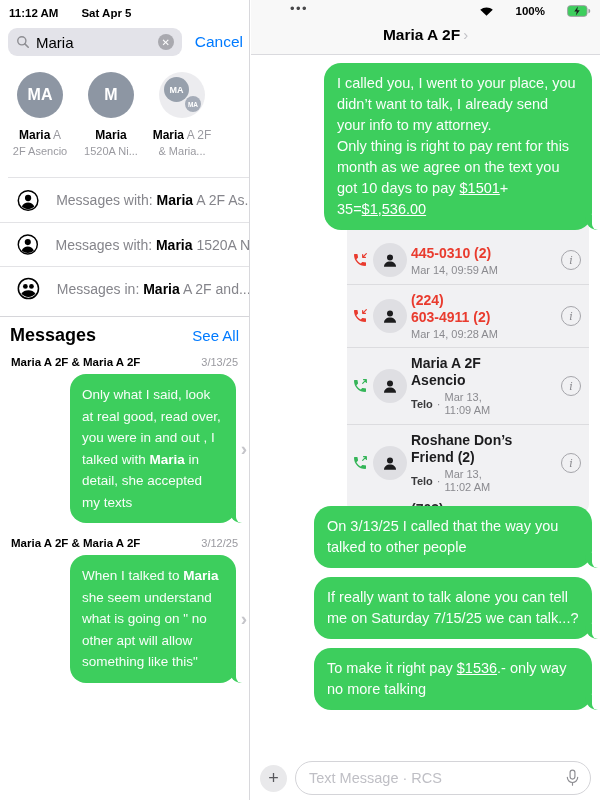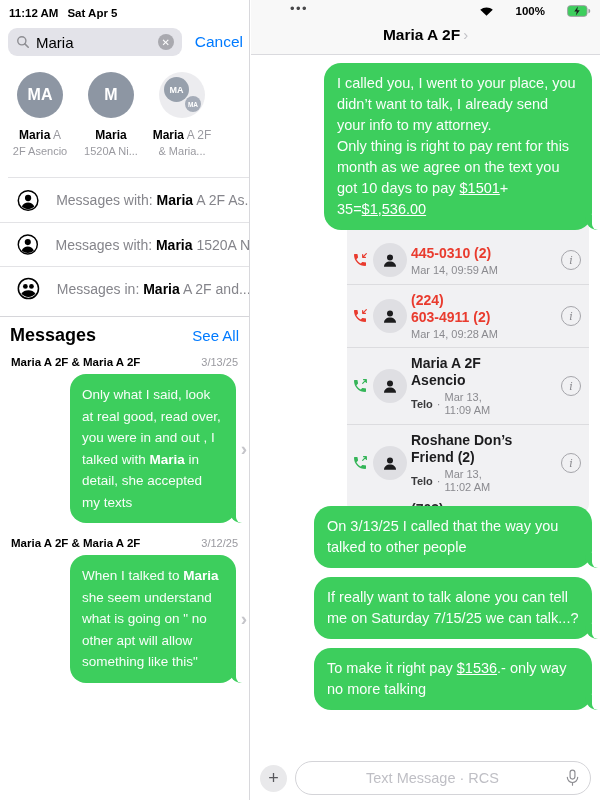--- a/index.html
+++ b/index.html
@@ -7,21 +7,21 @@
   body {
     font-family:"Liberation Sans","DejaVu Sans",sans-serif;
     background:#fff; color:#000; overflow:hidden; position:relative;
   }
   :root{
     --green:#3dce5d; --red:#e93b2e; --blue:#007aff; --gray:#8e8e93;
     --sep:#e3e3e6; --sep2:#d6d6da;
   }
   
   .left{position:absolute;left:0;top:0;width:250px;height:800px;background:#fff;border-right:1px solid #d8d8dc;overflow:hidden;}
-  .lstatus{position:absolute;top:7px;left:9px;font-size:11.5px;font-weight:700;display:flex;gap:9px;}
+  .lstatus{position:absolute;top:7px;left:9px;font-size:11.5px;font-weight:700;display:flex;gap:23px;}
   .lstatus .date{font-weight:600;}
   .search-row{position:absolute;top:28px;left:8px;right:6px;display:flex;align-items:center;}
   .search-field{flex:1;height:28px;background:#e3e3e9;border-radius:9px;display:flex;align-items:center;padding:0 8px;}
   .search-field .q{margin-left:6px;font-size:15px;flex:1;}
   .clear-btn{width:16px;height:16px;border-radius:50%;background:#a9a9af;color:#fff;font-size:10px;display:flex;align-items:center;justify-content:center;font-weight:700;}
   .cancel{color:var(--blue);font-size:15.5px;margin-left:13px;}
   
   .contacts{position:absolute;top:72px;left:10px;display:flex;gap:11px;}
   .contact{width:60px;display:flex;flex-direction:column;align-items:center;}
   .av{width:46px;height:46px;border-radius:50%;background:#8d96a3;color:#fff;font-weight:700;font-size:16px;display:flex;align-items:center;justify-content:center;}
@@ -83,21 +83,21 @@
   .ctime{font-size:11px;color:#8a8a8f;margin-top:2px;}
   .telo{display:flex;align-items:center;gap:4px;margin-top:2px;}
   .telo .carrier{font-size:11px;font-weight:700;color:#3a3a3c;}
   .telo .dot{color:#8a8a8f;font-size:11px;}
   .telo .tl{font-size:11px;color:#8a8a8f;line-height:13px;}
   .info{width:20px;height:20px;border-radius:50%;border:1.4px solid #a5a5aa;color:#8a8a8f;font-size:11px;font-style:italic;font-family:"DejaVu Serif",serif;display:flex;align-items:center;justify-content:center;flex-shrink:0;}
   
   .composer{position:absolute;bottom:3px;left:0;right:0;height:38px;display:flex;align-items:center;gap:8px;padding:0 9px;background:#fff;}
   .plus{width:27px;height:27px;border-radius:50%;background:#e9e9eb;color:#58585c;font-size:18px;display:flex;align-items:center;justify-content:center;flex-shrink:0;}
   .field{flex:1;position:relative;}
-  .field input{width:100%;height:34px;border:1px solid #d4d4d8;border-radius:17px;padding:0 34px 0 13px;font-size:14.5px;font-family:inherit;outline:none;background:#fff;color:#ef4444;text-align:center;}
+  .field input{width:100%;height:34px;border:1px solid #d4d4d8;border-radius:17px;padding:0 34px 0 13px;font-size:14.5px;font-family:inherit;outline:none;background:#fff;color:#ef4444;}
   .field input::placeholder{color:#bfbfc5;}
   .mic{position:absolute;right:11px;top:8px;}
 </style>
 </head>
 <body>
 
 <div class="left">
   <div class="lstatus">
     <span>11:12 AM</span>
     <span class="date">Sat Apr 5</span>

